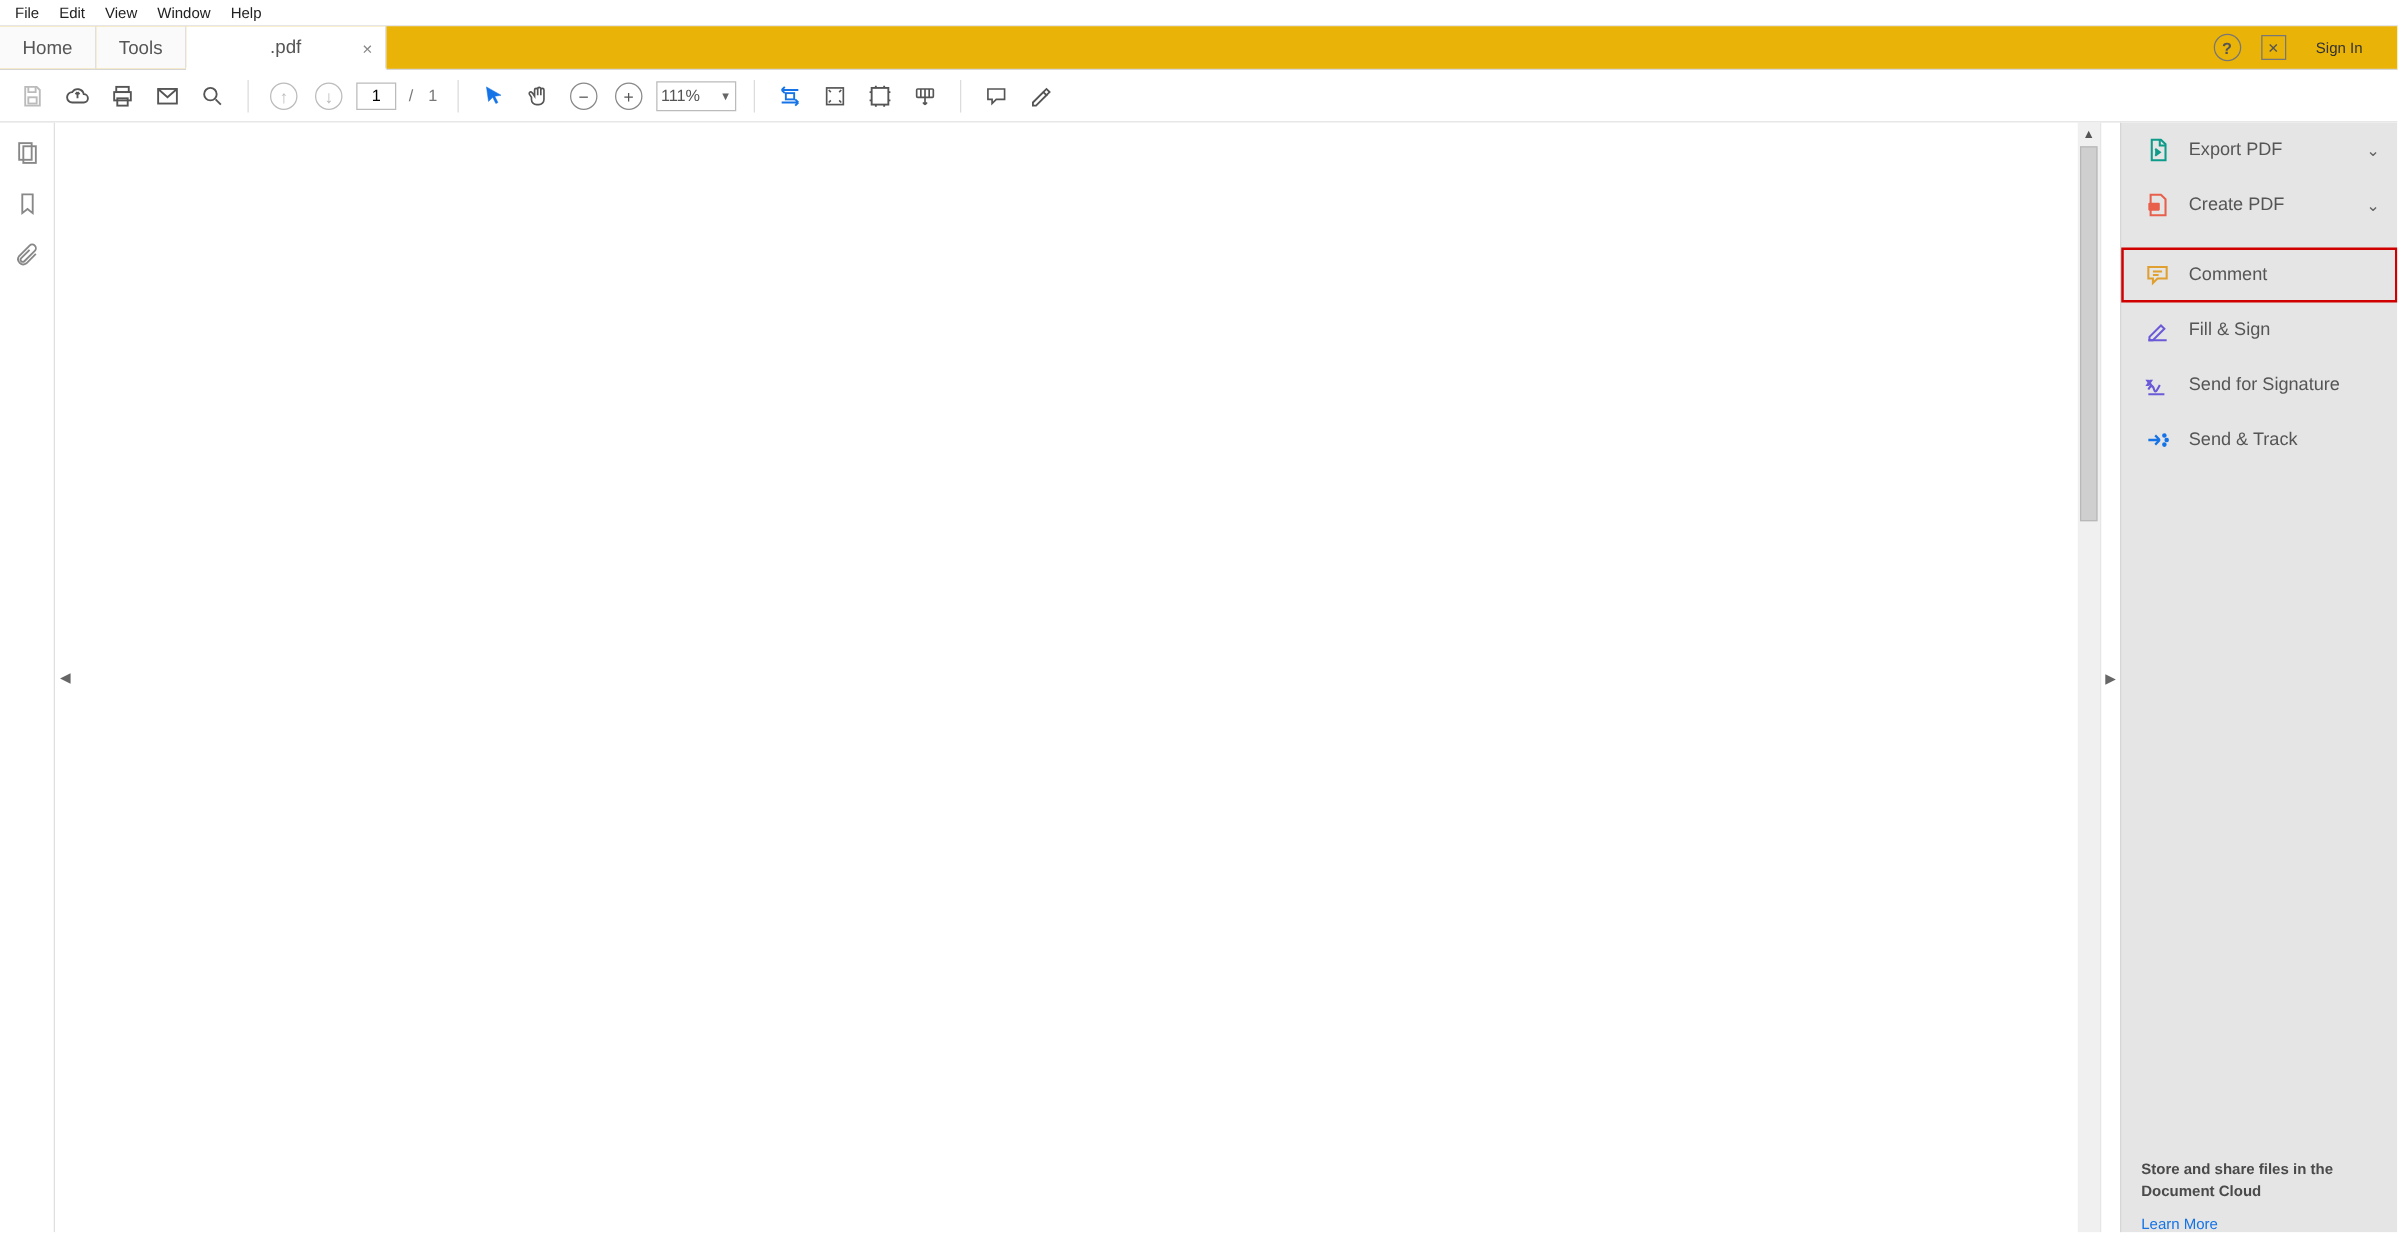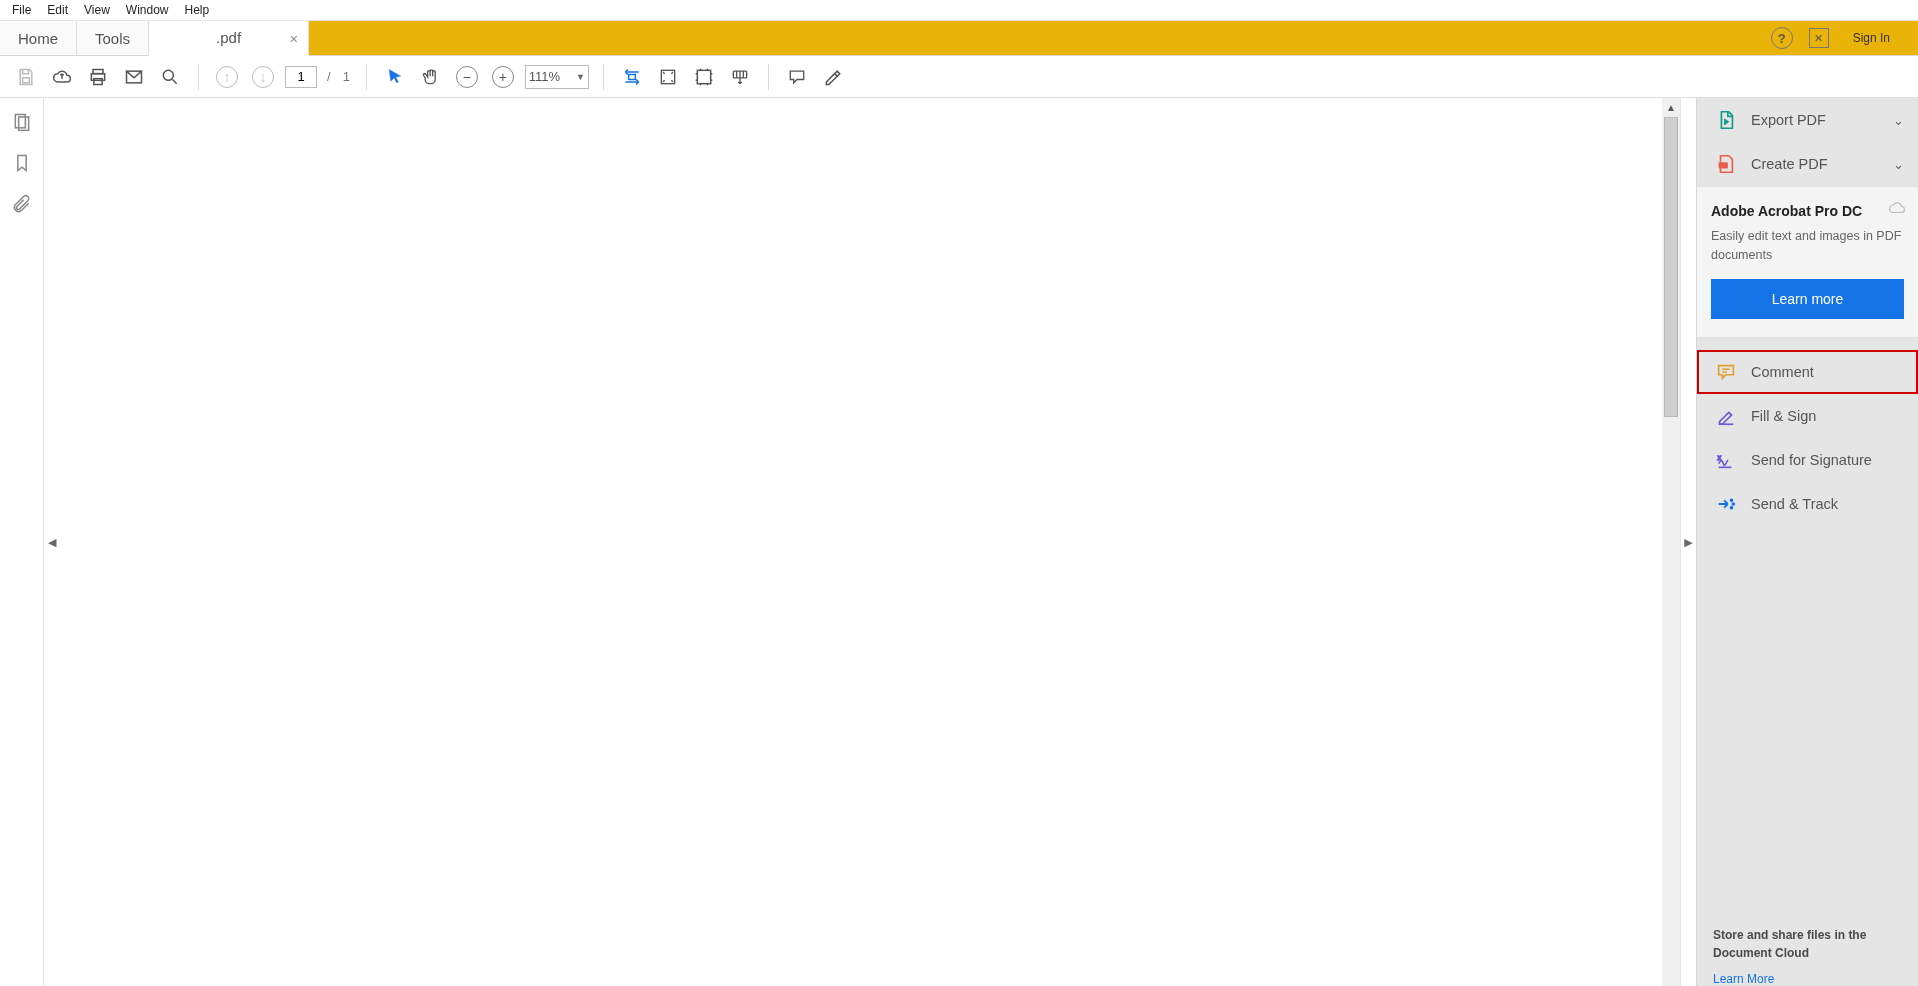--- a/index.html
+++ b/index.html
@@ -247,30 +247,20 @@
       <span class="ic">
         <svg viewBox="0 0 24 24" fill="#e8604c" stroke="#e8604c" stroke-width="0">
             <path d="M6 3h9l4 4v14H6z" fill="none" stroke="#e8604c" stroke-width="1.8"></path>
             <rect x="4" y="10" width="10" height="7" rx="1"></rect>
           </svg>
       </span>
       <span>Create PDF</span>
       <span class="chev">⌄</span>
     </div>
 
-    <div class="rp-expanded">
-      <div class="cloud">
-        <svg width="18" height="18" viewBox="0 0 24 24" fill="none" stroke="#bbb" stroke-width="1.6">
-            <path d="M7 18a5 5 0 010-10 6 6 0 0111 2 4 4 0 010 8H7z"></path>
-          </svg>
-      </div>
-      <div class="title">Adobe Acrobat Pro DC</div>
-      <div class="desc">Easily edit text and images in PDF documents</div>
-      <button class="learn-btn">Learn more</button>
-    </div>
 
     <div class="rp-item highlight">
       <span class="ic">
         <svg viewBox="0 0 24 24" fill="none" stroke="#e0a030" stroke-width="1.8">
             <path d="M4 5h16v10H12l-4 4v-4H4z"></path>
             <path d="M8 9h8M8 12h5"></path>
           </svg>
       </span>
       <span>Comment</span>
     </div>

